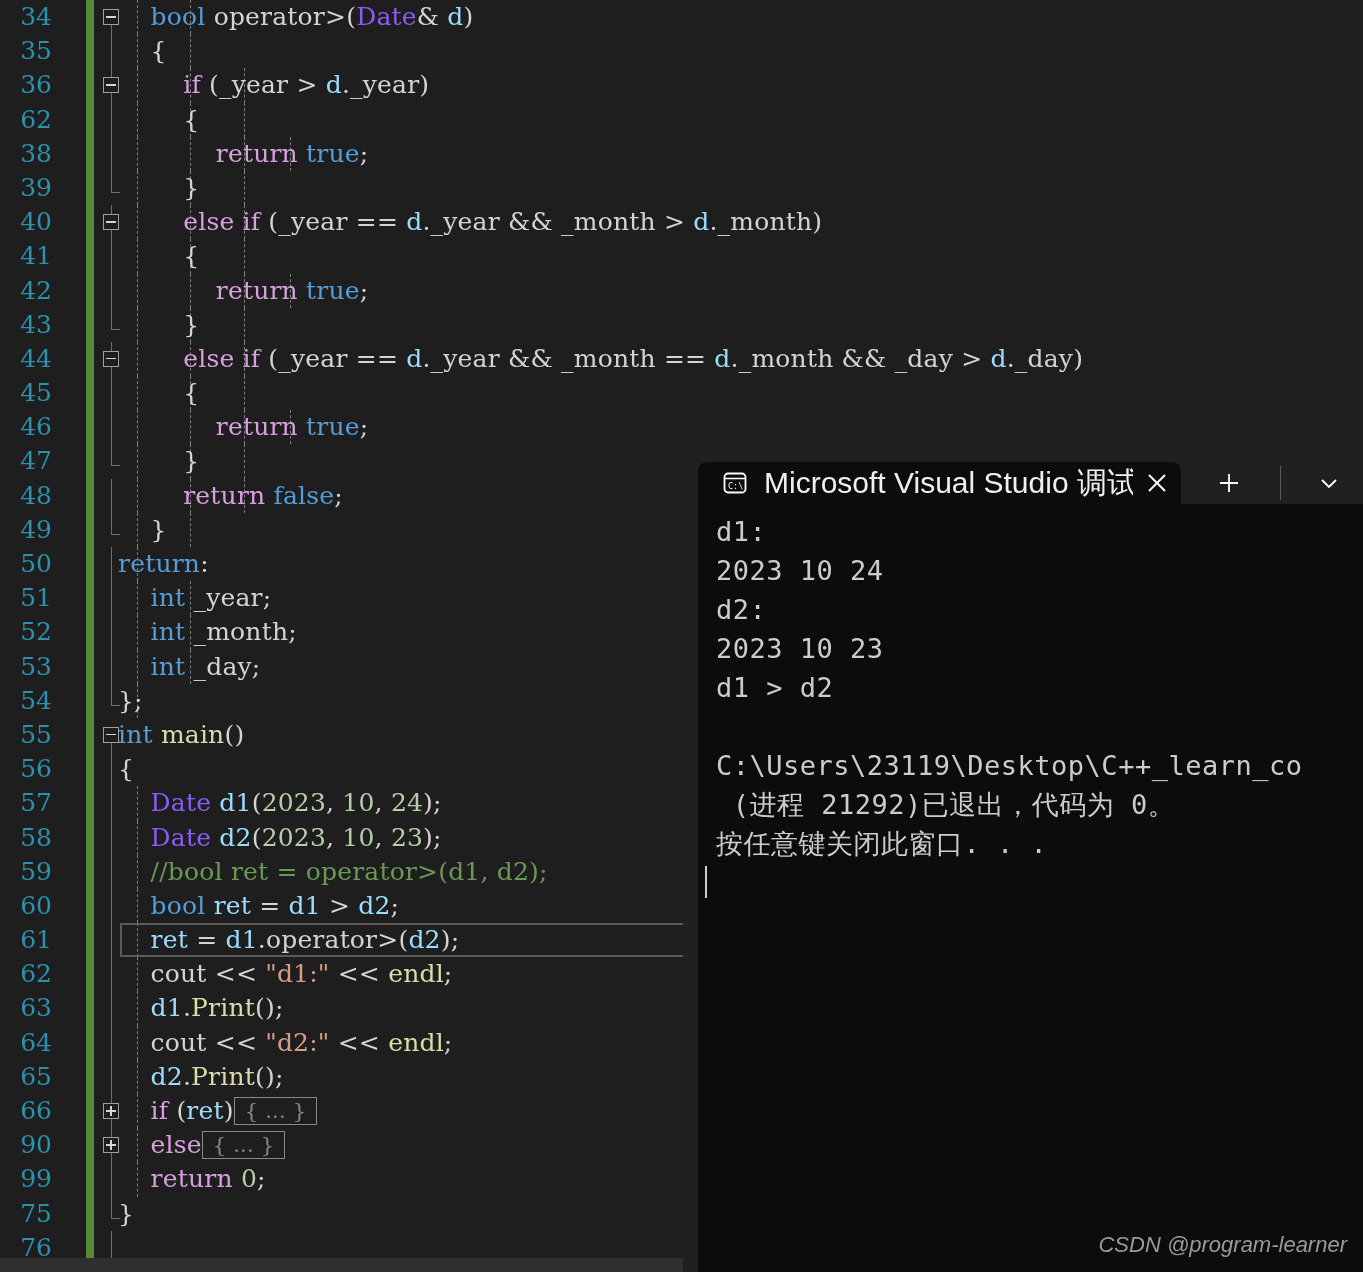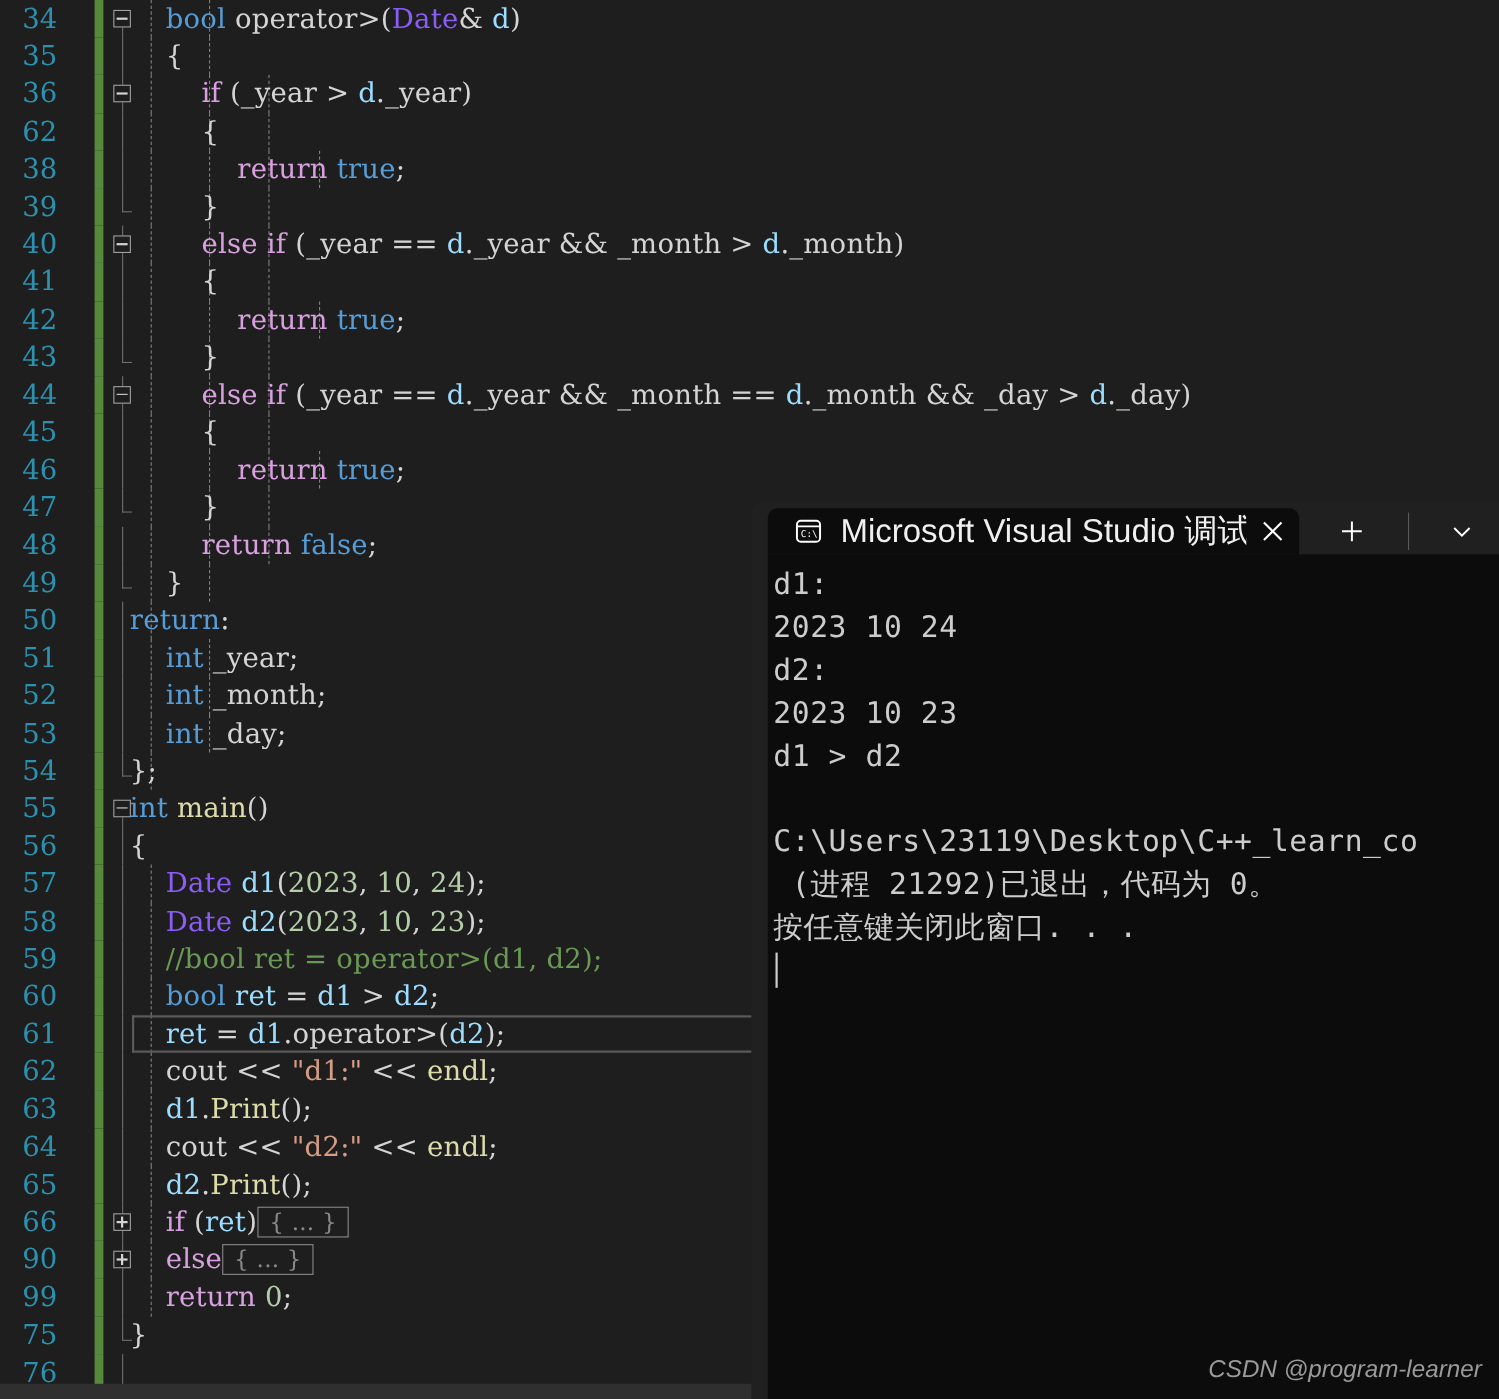--- a/index.html
+++ b/index.html
@@ -155,21 +155,21 @@
     background:#0c0c0c;
     padding:8px 0 0 0;
     box-sizing:border-box;
   }
   .cline{
     color:#cccccc;
     font-size:27px;
     line-height:39px;
     font-family:"DejaVu Sans Mono","Liberation Mono",monospace;
     white-space:pre;
-    padding-left:5px;
+    padding-left:18px;
     letter-spacing:0.5px;
   }
   .cline.blank{height:39px;}
   #console-caret{
     width:2px;height:32px;background:#cccccc;margin-left:7px;margin-top:3px;
   }
   
   #watermark{
     position:absolute;right:16px;bottom:14px;
     color:#9a9a9a;font-size:22px;

